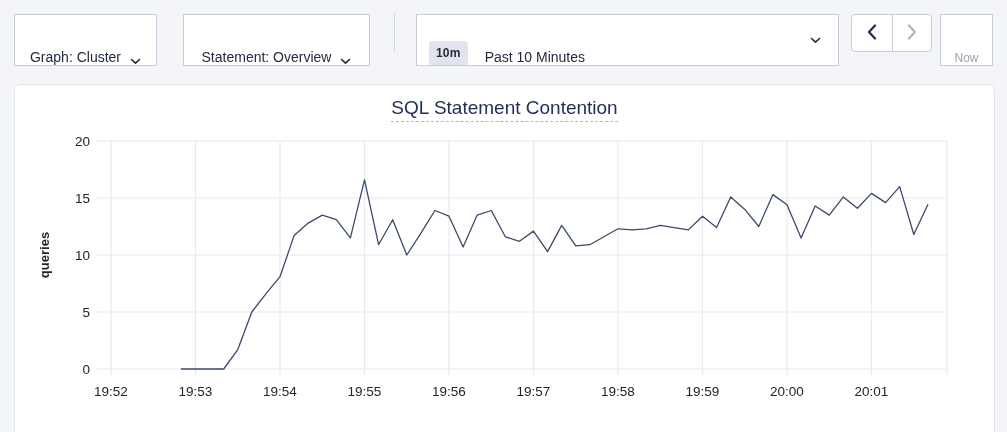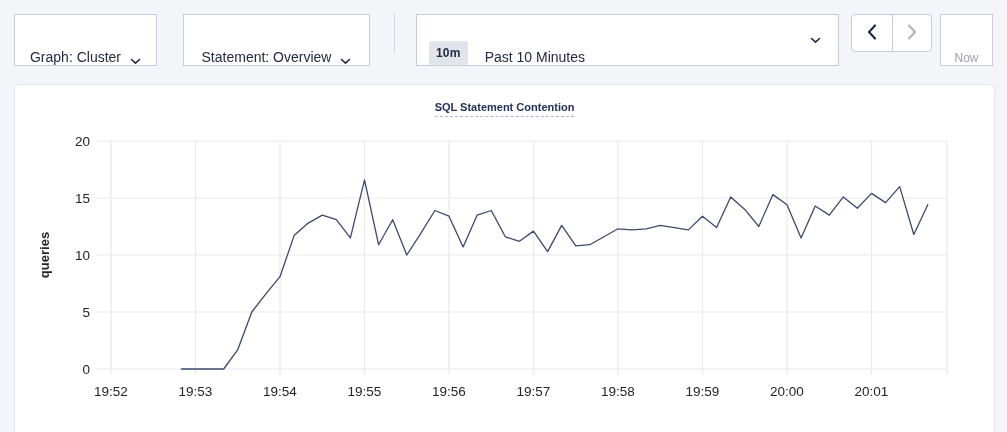--- a/index.html
+++ b/index.html
@@ -43,21 +43,21 @@
   .now-btn { color: #9ba1ae; font-size: 12px; }
 
   
   .card {
     position: absolute; left: 14px; top: 84px; width: 981px; height: 348px;
     background: #fff; border: 1px solid #e2e5eb; border-bottom: none;
     border-radius: 6px 6px 0 0;
   }
   .chart-title-wrap { position: absolute; top: 12px; left: 0; width: 100%; text-align: center; }
   .chart-title {
-    font-size: 11px; font-weight: bold; color: #253057;
+    font-size: 19px; font-weight: normal; color: #253057;
     border-bottom: 1px dashed #a9b8d6; padding-bottom: 3px; cursor: pointer;
   }
   #chart-svg { position: absolute; left: 0; top: 0; }
   .tick-label { font-size: 13.5px; fill: #242424; font-family: "Liberation Sans", "DejaVu Sans", sans-serif; }
   .axis-title { font-size: 13px; font-weight: bold; fill: #242424; font-family: "Liberation Sans", "DejaVu Sans", sans-serif; }
 </style>
 </head>
 <body>
 
 <div class="page">

